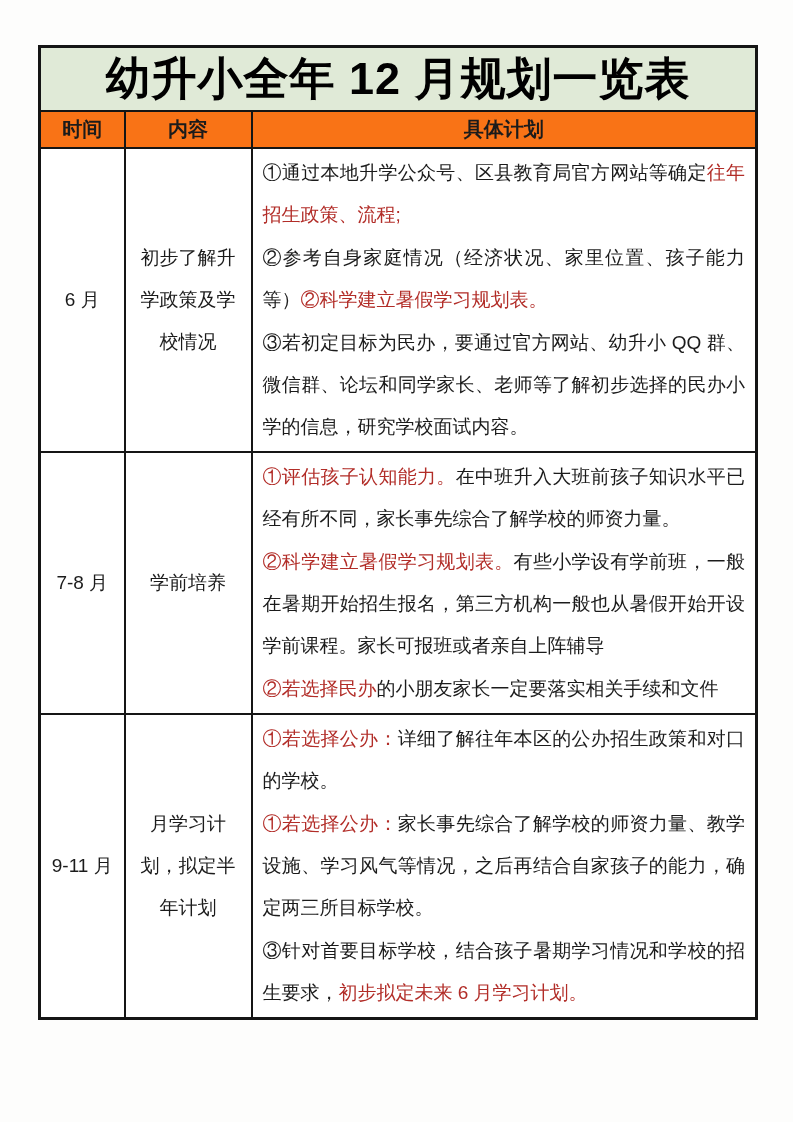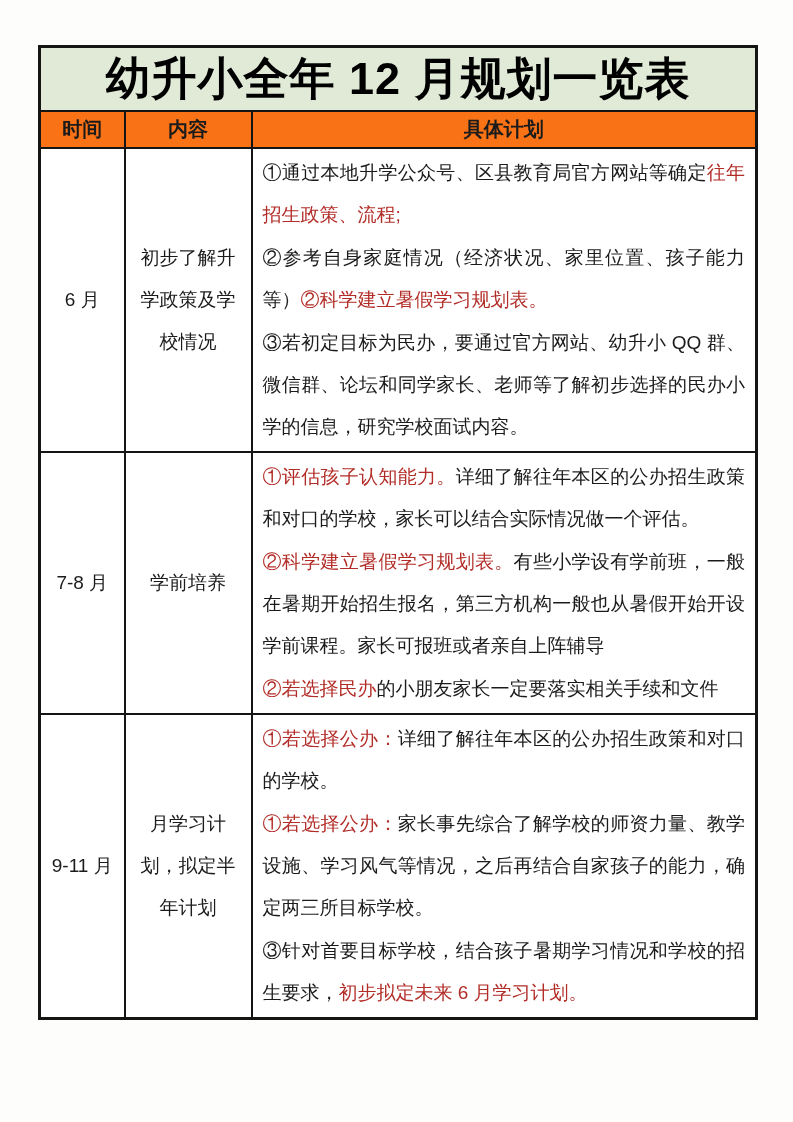--- a/index.html
+++ b/index.html
@@ -97,21 +97,21 @@
         <td class="plan-cell">
             <p class="plan-para"><span class="seg">①通过本地升学公众号、区县教育局官方网站等确定</span><span class="seg red">往年招生政策、流程;</span></p>
             <p class="plan-para"><span class="seg">②参考自身家庭情况（经济状况、家里位置、孩子能力等）</span><span class="seg red">②科学建立暑假学习规划表。</span></p>
             <p class="plan-para"><span class="seg">③若初定目标为民办，要通过官方网站、幼升小 QQ 群、微信群、论坛和同学家长、老师等了解初步选择的民办小学的信息，研究学校面试内容。</span></p>
           </td>
       </tr>
       <tr class="row-1">
         <td class="time-cell">7-8 月</td>
         <td class="content-cell">学前培养</td>
         <td class="plan-cell">
-            <p class="plan-para"><span class="seg red">①评估孩子认知能力。</span><span class="seg">详细了解往年本区的公办招生政策和对口的学校，家长可以结合实际情况做一个评估。</span></p>
+            <p class="plan-para"><span class="seg red">①评估孩子认知能力。</span><span class="seg">在中班升入大班前孩子知识水平已经有所不同，家长事先综合了解学校的师资力量。</span></p>
             <p class="plan-para"><span class="seg red">②科学建立暑假学习规划表。</span><span class="seg">有些小学设有学前班，一般在暑期开始招生报名，第三方机构一般也从暑假开始开设学前课程。家长可报班或者亲自上阵辅导</span></p>
             <p class="plan-para"><span class="seg red">②若选择民办</span><span class="seg">的小朋友家长一定要落实相关手续和文件</span></p>
           </td>
       </tr>
       <tr class="row-2">
         <td class="time-cell">9-11 月</td>
         <td class="content-cell">月学习计划，拟定半年计划</td>
         <td class="plan-cell">
             <p class="plan-para"><span class="seg red">①若选择公办：</span><span class="seg">详细了解往年本区的公办招生政策和对口的学校。</span></p>
             <p class="plan-para"><span class="seg red">①若选择公办：</span><span class="seg">家长事先综合了解学校的师资力量、教学设施、学习风气等情况，之后再结合自家孩子的能力，确定两三所目标学校。</span></p>

